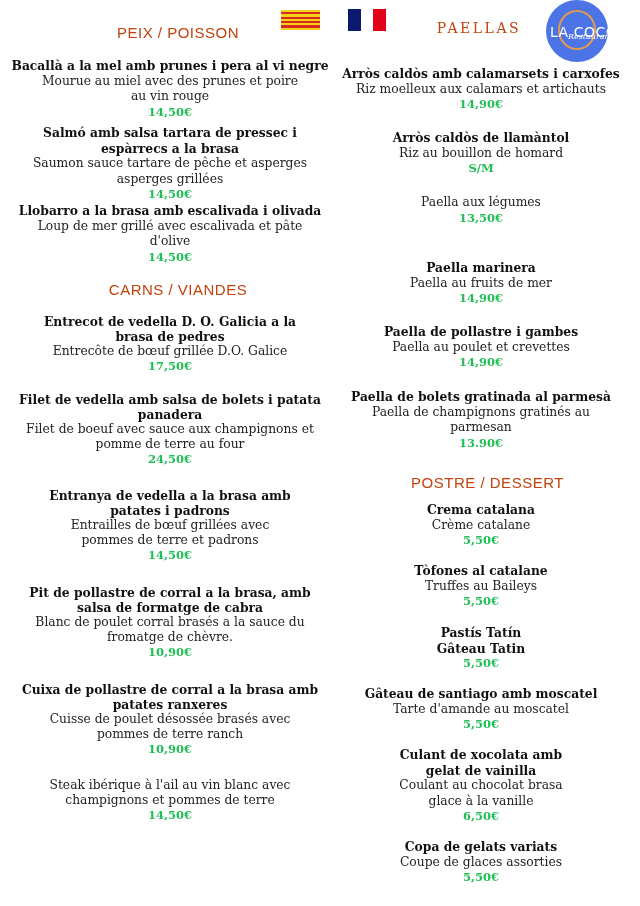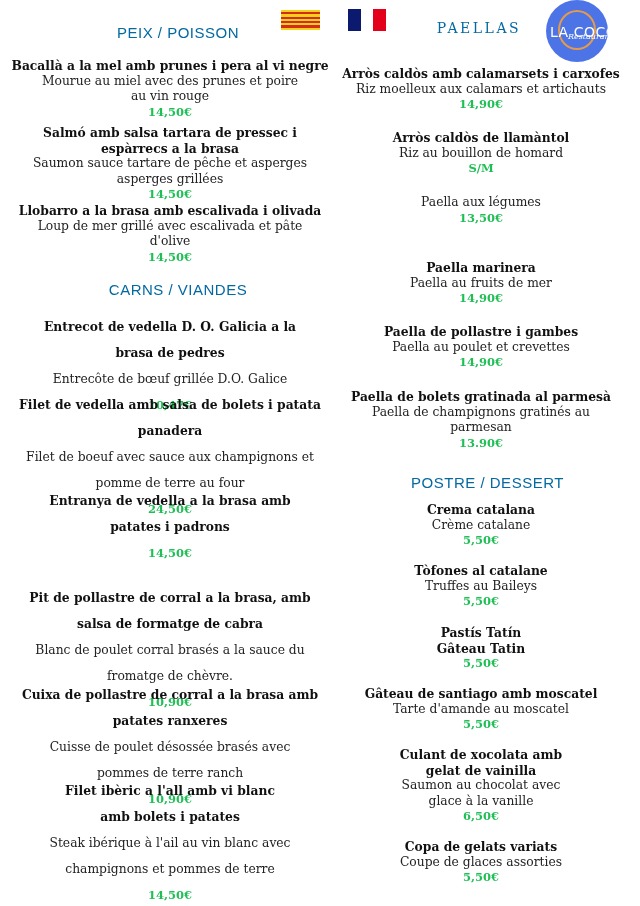--- a/index.html
+++ b/index.html
@@ -17,30 +17,30 @@
   .logo .ring { position: absolute; left: 12px; top: 10px; width: 38px; height: 40px; border-radius: 50%;
     border: 2px solid #e49a4a; }
   .logo .t1 { position: absolute; left: 4px; top: 24px; font-family: "DejaVu Sans", sans-serif; font-size: 14px; color: #fff; letter-spacing: 0.5px; white-space: nowrap; }
   .logo .t2 { position: absolute; left: 22px; top: 32px; font-family: "DejaVu Serif", serif; font-style: italic; font-size: 8px; color: #fff; white-space: nowrap; }
 
   .col { position: absolute; text-align: center; }
   .col-left { left: 0; width: 340px; top: 0; }
   .col-right { left: 322px; width: 318px; top: 0; }
 
   .section-title { position: absolute; left: 0; right: 16px; font-family: "Liberation Sans", sans-serif;
-    color: #0369a1; font-size: 15px; letter-spacing: 0.5px; text-align: center; padding-left: 32px; }
+    color: #c2410c; font-size: 15px; letter-spacing: 0.5px; text-align: center; padding-left: 32px; }
   .section-title.serif { font-family: "DejaVu Serif", serif; letter-spacing: 2.5px; font-size: 14px; }
 
   .item { position: absolute; left: 0; right: 0; text-align: center; }
   .item .name { font-weight: bold; font-size: 12.3px; line-height: 15.5px; color: #111; white-space: pre-line; }
   .item .desc { font-size: 12.3px; line-height: 15.5px; color: #222; white-space: pre-line; }
   .item .desc.it { }
   .item .price { font-weight: bold; font-size: 11.5px; line-height: 15.5px; color: #1fbf55; }
 
-  .carns .name, .carns .desc, .carns .price { line-height: 26px; }
+  .carns .name, .carns .desc, .carns .price { line-height: 15px; }
 </style>
 </head>
 <body>
 
 <div class="flag-cat"></div>
 <div class="flag-fr">
     <span class="b"></span>
     <span class="w"></span>
     <span class="r"></span>
   </div>
@@ -73,51 +73,51 @@
 d'olive</div>
     <div class="price">14,50€</div>
   </div>
 
   <div class="section-title" style="top:281px">CARNS / VIANDES</div>
 
   <div class="item carns" style="top:314px">
     <div class="name">Entrecot de vedella D. O.  Galicia a la
 brasa de  pedres</div>
     <div class="desc it">Entrecôte de bœuf grillée D.O. Galice</div>
-    <div class="price">10,47€</div>
+    <div class="price">17,50€</div>
   </div>
   <div class="item carns" style="top:392px">
     <div class="name">Filet de vedella amb salsa de bolets i patata
 panadera</div>
     <div class="desc it">Filet de boeuf avec sauce aux champignons et
 pomme de terre au four</div>
     <div class="price">24,50€</div>
   </div>
   <div class="item carns" style="top:488px">
     <div class="name">Entranya de vedella a la brasa amb
 patates i padrons</div>
+    <div class="desc it">Entrailles de bœuf grillées avec
+pommes de terre et padrons</div>
     <div class="price">14,50€</div>
   </div>
   <div class="item carns" style="top:585px">
     <div class="name">Pit de pollastre de corral a la brasa, amb
 salsa de formatge de cabra</div>
     <div class="desc it">Blanc de poulet  corral brasés a la sauce du
 fromatge de chèvre.</div>
     <div class="price">10,90€</div>
   </div>
   <div class="item carns" style="top:682px">
     <div class="name">Cuixa de pollastre de  corral a la brasa amb
 patates ranxeres</div>
     <div class="desc it">Cuisse de poulet désossée brasés avec
 pommes de terre ranch</div>
     <div class="price">10,90€</div>
   </div>
   <div class="item carns" style="top:778px">
-    <div class="name">Filet ibèric a l'all amb vi blanc
-amb bolets i patates</div>
     <div class="desc it">Steak ibérique à l'ail au vin blanc avec
 champignons et pommes de terre</div>
     <div class="price">14,50€</div>
   </div>
 </div>
 
 <div class="col col-right">
   <div class="section-title serif" style="top:20px; left:-20px">PAELLAS</div>
 
   <div class="item" style="top:66px">
@@ -169,21 +169,21 @@
     <div class="price">5,50€</div>
   </div>
   <div class="item" style="top:686px">
     <div class="name">Gâteau de santiago amb moscatel</div>
     <div class="desc it">Tarte d'amande au moscatel</div>
     <div class="price">5,50€</div>
   </div>
   <div class="item" style="top:747px">
     <div class="name">Culant de xocolata amb
 gelat de vainilla</div>
-    <div class="desc it">Saumon au chocolat avec
+    <div class="desc it">Coulant au chocolat brasa
 glace à la vanille</div>
     <div class="price">6,50€</div>
   </div>
   <div class="item" style="top:839px">
     <div class="name">Copa de gelats variats</div>
     <div class="desc it">Coupe de glaces assorties</div>
     <div class="price">5,50€</div>
   </div>
 </div>
 

